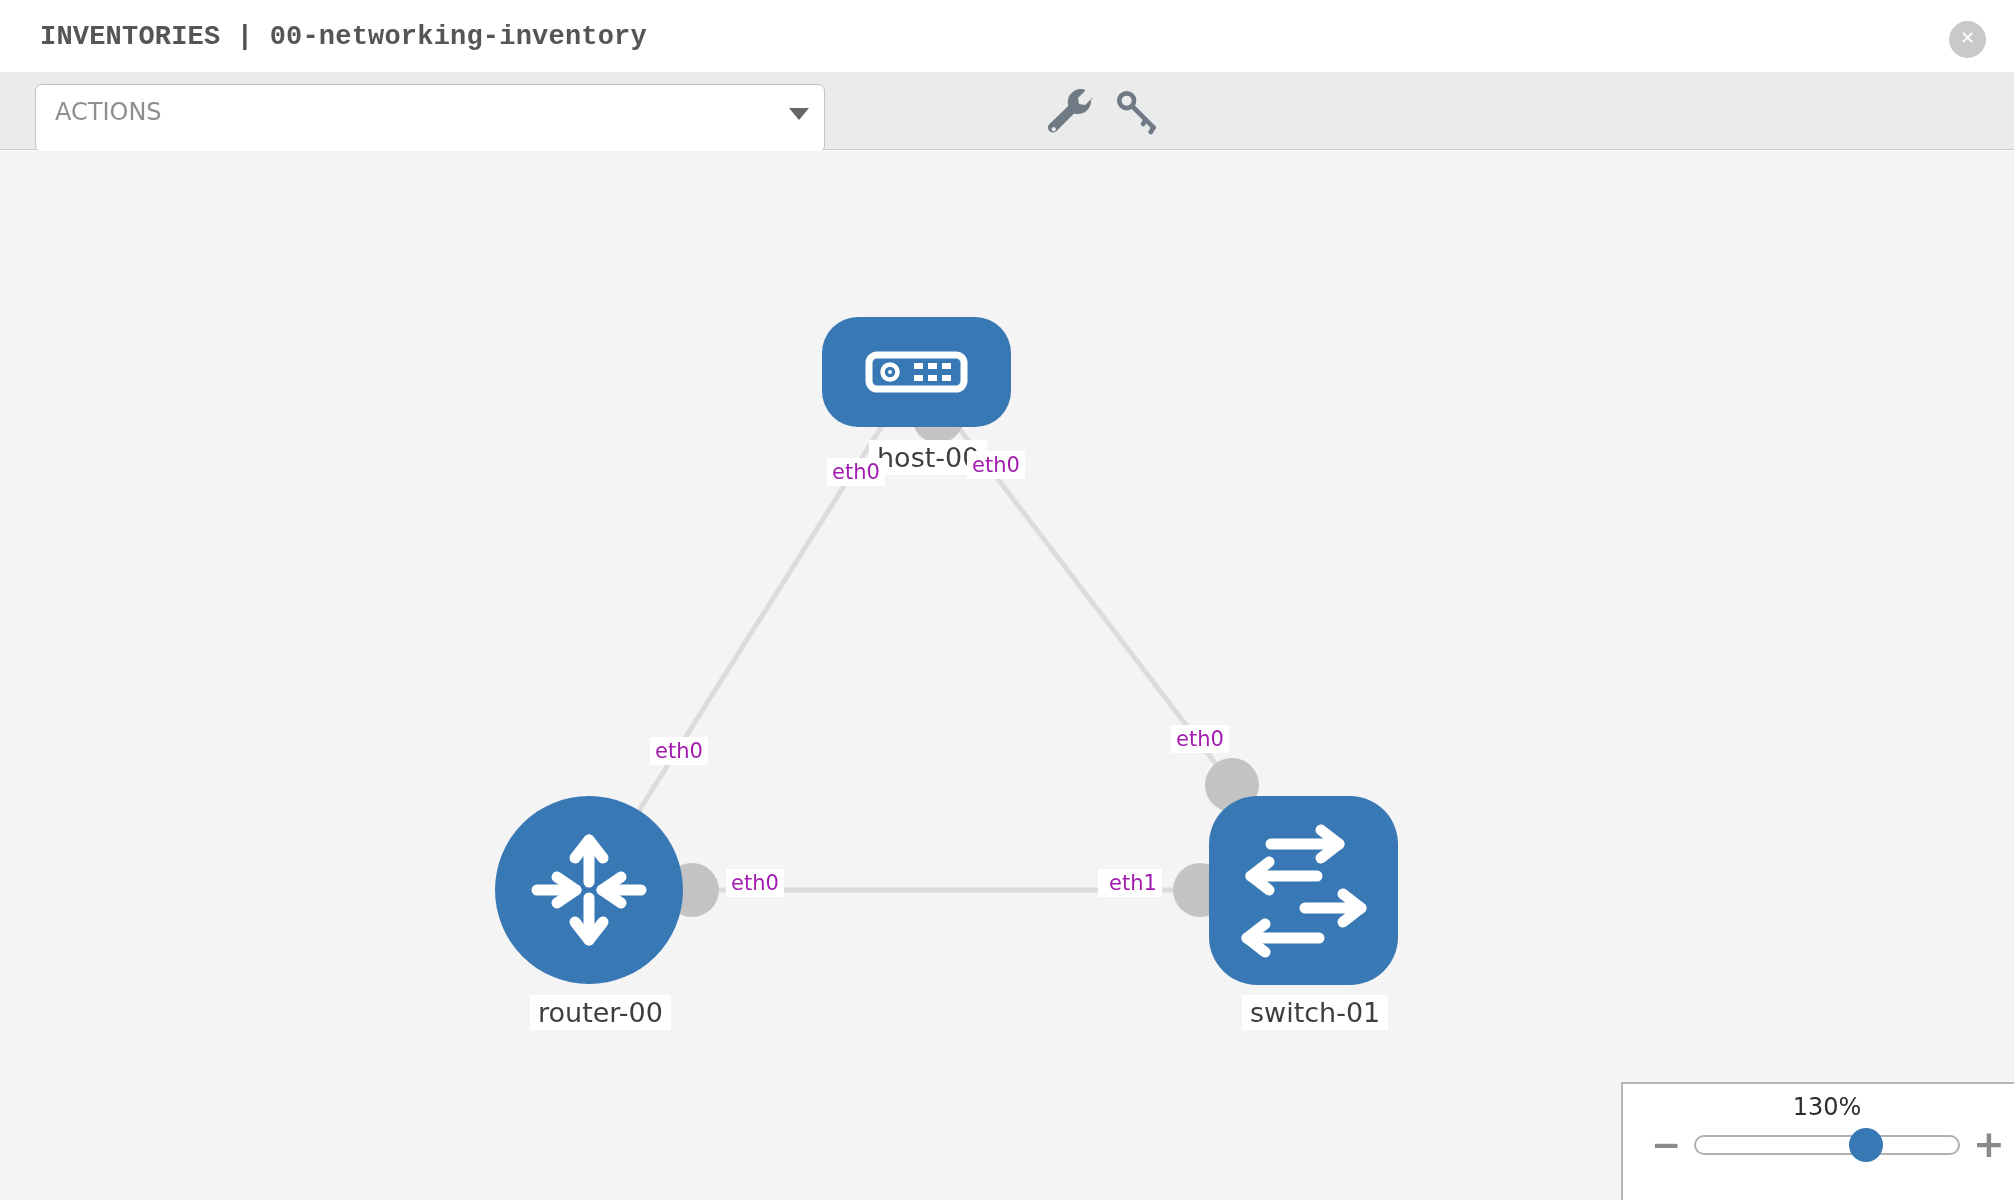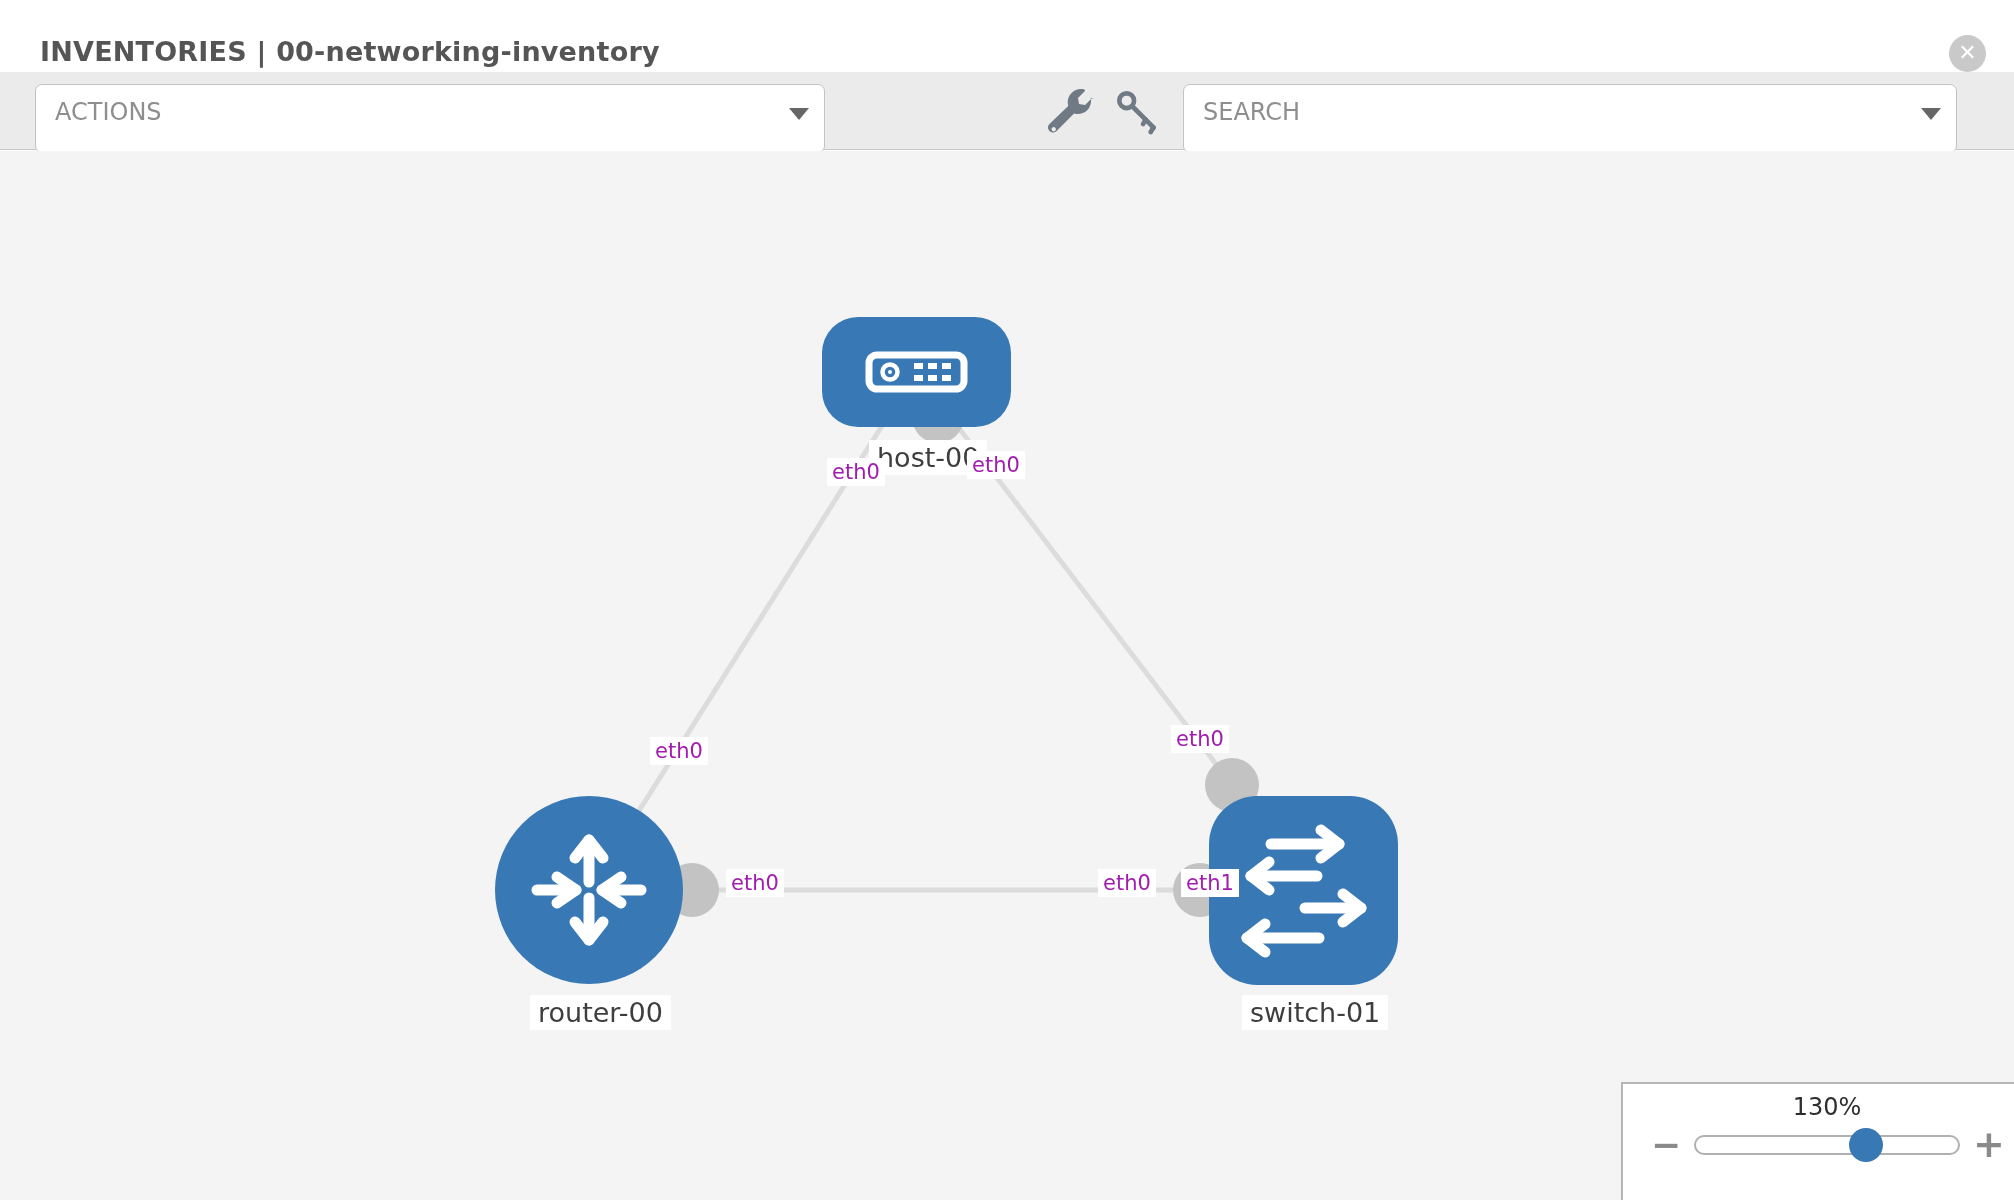--- a/index.html
+++ b/index.html
@@ -1,22 +1,22 @@
 <!DOCTYPE html>
 <html style="--node-blue: #3878b5; --connector-gray: #c3c3c3; --link-gray: #dcdcdc; --toolbar-bg: #ebebeb; --canvas-bg: #f4f4f4;"><head>
 <meta charset="utf-8">
 <style>
   * { margin:0; padding:0; box-sizing:border-box; }
   html,body { width:2014px; height:1200px; }
   body { font-family:"DejaVu Sans","Liberation Sans",sans-serif; background:#fff; }
   .app { position:relative; width:2014px; height:1200px; overflow:hidden; background:#fff; }
 
   
-  .header { position:absolute; left:0; top:18px; width:2014px; height:71px; background:#fff;
-            border-bottom:1px solid #e6e6e6; }
+  .header { position:absolute; left:0; top:4px; width:2014px; height:71px; background:#fff;
+            border-bottom:1px solid #e6e6e6;font-family:Liberation Mono, monospace; }
   .title { position:absolute; left:40px; top:18px; font-size:27px; font-weight:bold; color:#555; letter-spacing:0.2px; }
   .close-btn { position:absolute; right:28px; top:17px; width:37px; height:37px; border-radius:50%;
                background:#c9c9c9; color:#fff; font-size:22px; font-weight:bold; text-align:center;
                line-height:36px; cursor:pointer; }
 
   
   .toolbar { position:absolute; left:0; top:72px; width:2014px; height:78px; background:#ebebeb;
              border-bottom:1px solid #c9c9c9; }
   .select-box { position:absolute; top:12px; height:69px; background:#fff; border:1px solid #c3c3c3;
                 border-radius:7px; color:#8e8e8e; font-size:24px; line-height:55px; padding-left:19px;
@@ -71,24 +71,20 @@
     </svg>
     <svg class="tool-icon tool-key" viewBox="0 0 512 512">
       <g style="stroke:#6f7a84" stroke-width="52" stroke-linecap="round" fill="none">
         <circle cx="130" cy="130" r="82"></circle>
         <line x1="192" y1="192" x2="430" y2="430"></line>
         <line x1="340" y1="340" x2="312" y2="390"></line>
         <line x1="428" y1="428" x2="398" y2="478"></line>
       </g>
     </svg>
 
-    <div class="select-box select-search">
-      <span>SEARCH</span>
-      <span class="caret" style="left:737px;"></span>
-    </div>
   </div>
 
   <div class="canvas">
     <svg class="graph-svg" width="2014" height="1049" viewBox="0 0 2014 1049">
 
       <g style="stroke:var(--link-gray,#dcdcdc)" stroke-width="5">
         <line x1="916" y1="221" x2="589" y2="739"></line>
         <line x1="916" y1="221" x2="1232" y2="634"></line>
         <line x1="589" y1="739" x2="1303" y2="739"></line>
       </g>
@@ -155,21 +151,21 @@
     </svg>
   </div>
 
   <div class="chip chip-node" style="left:869px; top:440px;">host-00</div>
   <div class="chip" style="left:827px; top:458px;">eth0</div>
   <div class="chip" style="left:967px; top:451px;">eth0</div>
   <div class="chip" style="left:650px; top:737px;">eth0</div>
   <div class="chip" style="left:1171px; top:725px;">eth0</div>
   <div class="chip" style="left:726px; top:869px;">eth0</div>
   <div class="chip" style="left:1098px; top:869px; z-index:1;">eth0</div>
-  <div class="chip" style="left:1181px; top:869px; z-index:2;">eth1</div>
+  <div class="chip" style="left:1104px; top:869px; z-index:2;">eth1</div>
   <div class="chip chip-node" style="left:530px; top:995px;">router-00</div>
   <div class="chip chip-node" style="left:1242px; top:995px;">switch-01</div>
 
   <div class="zoom-panel">
     <div class="zoom-value">130%</div>
     <div class="zoom-minus">−</div>
     <div class="zoom-track">
       <div class="zoom-thumb" style="left: 153px;"></div>
     </div>
     <div class="zoom-plus">+</div>

